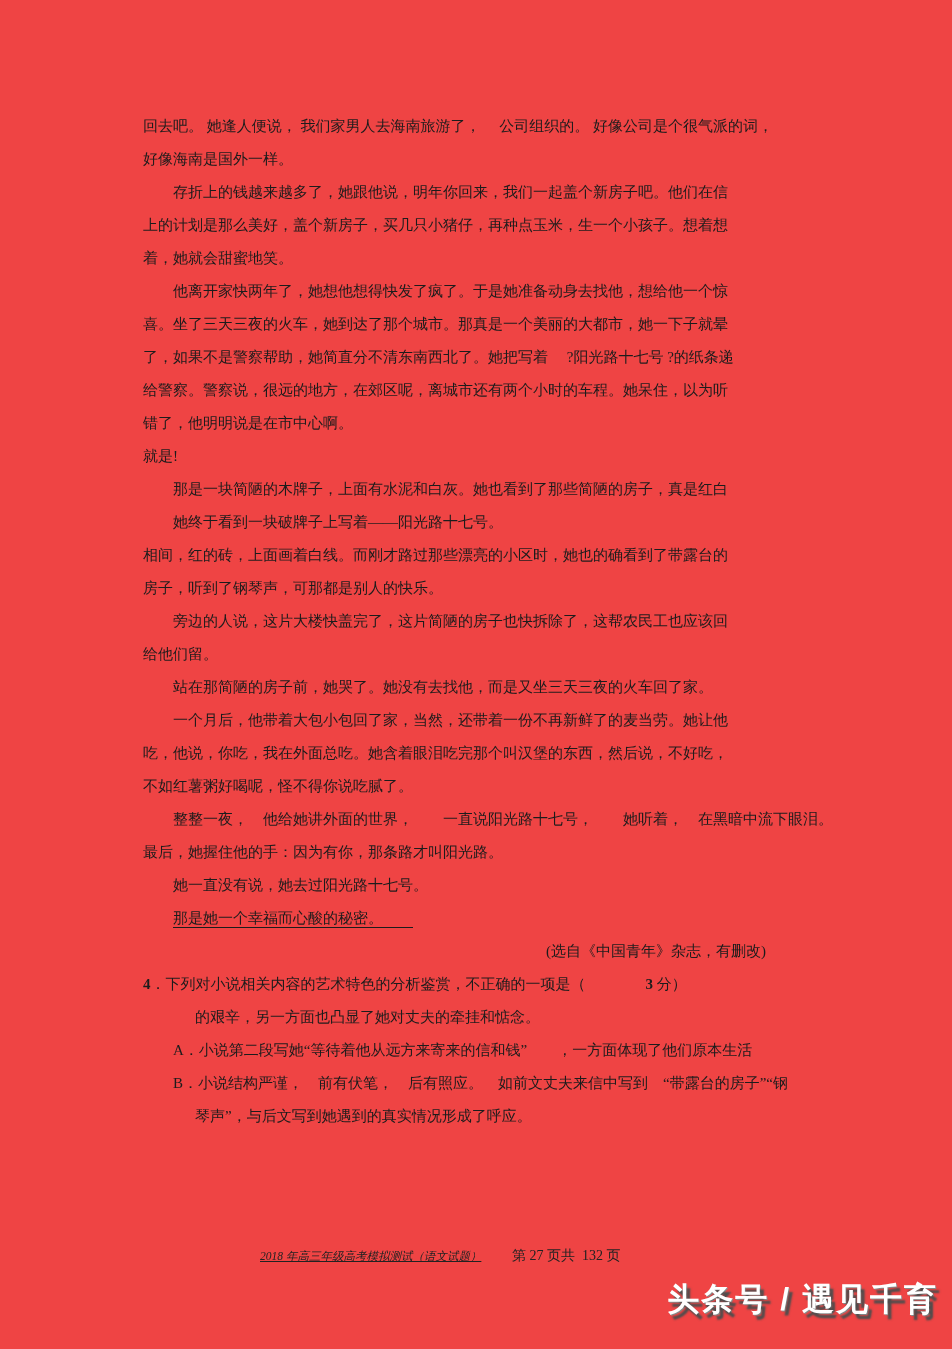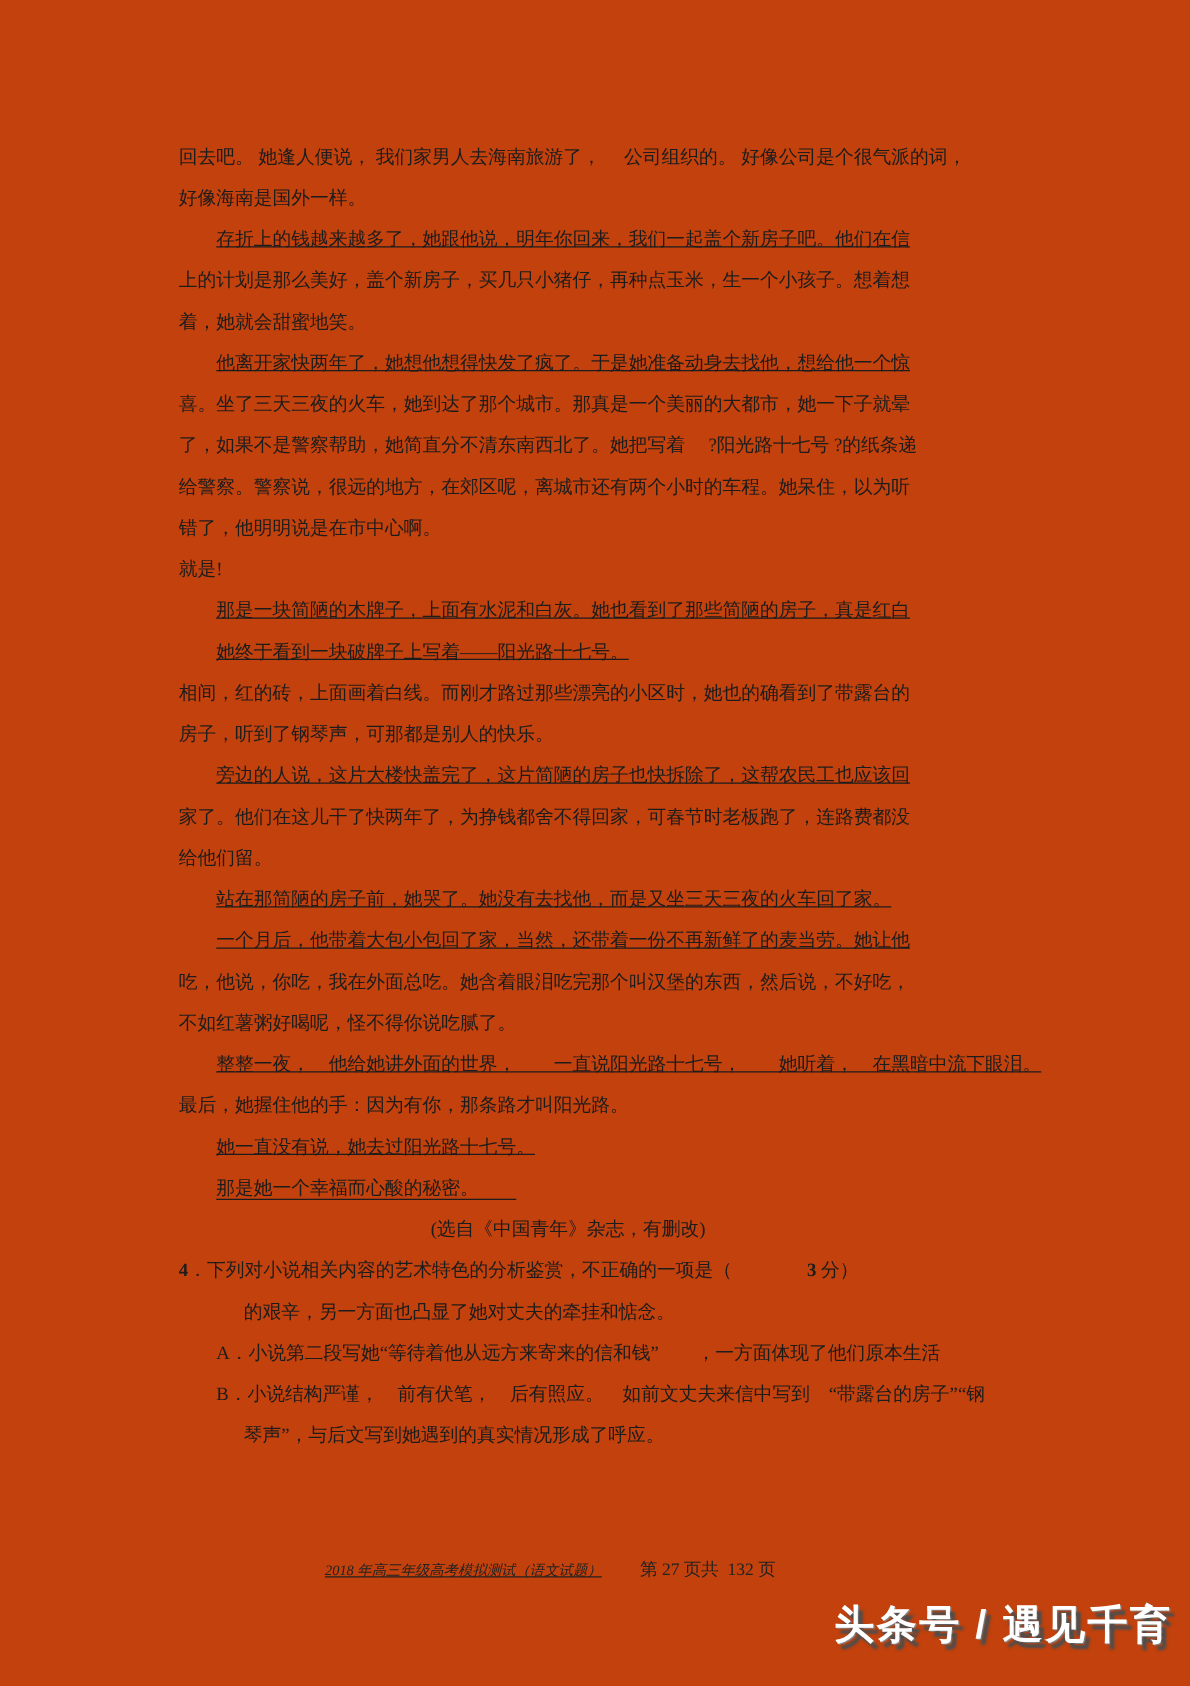--- a/index.html
+++ b/index.html
@@ -1,40 +1,40 @@
 <!DOCTYPE html>
 <html><head>
 <meta charset="utf-8">
 <style>
   html,body{margin:0;padding:0;background:#ffffff;}
   .page{
     position:relative;
     width:952px;height:1349px;
-    background:#c2410c;
+    background:#ef4444;
     overflow:hidden;
     font-family:"Liberation Serif","DejaVu Serif",serif;
     color:#1c1c1c;
   }
   .content{
     position:absolute;
     left:143px;top:110px;width:670px;
   }
   .line{
     height:33px;
     line-height:33px;
     font-size:15px;
     white-space:pre;
   }
-  .indent{padding-left:30px;text-decoration:underline;}
+  .indent{padding-left:30px;}
   .u-indent{padding-left:30px;}
   .u-indent .u{
     text-decoration:underline;
     text-underline-offset:4px;
   }
-  .right{text-align:center;padding-right:47px;}
+  .right{text-align:right;padding-right:47px;}
   .opt{padding-left:30px;}
   .optc{padding-left:52px;}
   .b{font-weight:bold;}
   .footer-title{
     position:absolute;left:260px;top:1249px;
     font-size:11.5px;font-style:italic;white-space:pre;
     color:#222;
     text-decoration:underline;
   }
   .footer-page{
@@ -64,21 +64,20 @@
       <div class="line">喜。坐了三天三夜的火车，她到达了那个城市。那真是一个美丽的大都市，她一下子就晕</div>
       <div class="line">了，如果不是警察帮助，她简直分不清东南西北了。她把写着　 ?阳光路十七号 ?的纸条递</div>
       <div class="line">给警察。警察说，很远的地方，在郊区呢，离城市还有两个小时的车程。她呆住，以为听</div>
       <div class="line">错了，他明明说是在市中心啊。</div>
       <div class="line">就是!</div>
       <div class="line indent">那是一块简陋的木牌子，上面有水泥和白灰。她也看到了那些简陋的房子，真是红白</div>
       <div class="line indent">她终于看到一块破牌子上写着——阳光路十七号。</div>
       <div class="line">相间，红的砖，上面画着白线。而刚才路过那些漂亮的小区时，她也的确看到了带露台的</div>
       <div class="line">房子，听到了钢琴声，可那都是别人的快乐。</div>
       <div class="line indent">旁边的人说，这片大楼快盖完了，这片简陋的房子也快拆除了，这帮农民工也应该回</div>
-      <div class="line">家了。他们在这儿干了快两年了，为挣钱都舍不得回家，可春节时老板跑了，连路费都没</div>
       <div class="line">给他们留。</div>
       <div class="line indent">站在那简陋的房子前，她哭了。她没有去找他，而是又坐三天三夜的火车回了家。</div>
       <div class="line indent">一个月后，他带着大包小包回了家，当然，还带着一份不再新鲜了的麦当劳。她让他</div>
       <div class="line">吃，他说，你吃，我在外面总吃。她含着眼泪吃完那个叫汉堡的东西，然后说，不好吃，</div>
       <div class="line">不如红薯粥好喝呢，怪不得你说吃腻了。</div>
       <div class="line indent">整整一夜，　他给她讲外面的世界，　　一直说阳光路十七号，　　她听着，　在黑暗中流下眼泪。</div>
       <div class="line">最后，她握住他的手：因为有你，那条路才叫阳光路。</div>
       <div class="line indent">她一直没有说，她去过阳光路十七号。</div>
       <div class="line u-indent"><span class="u">那是她一个幸福而心酸的秘密。　　</span></div>
       <div class="line right">(选自《中国青年》杂志，有删改)</div>

